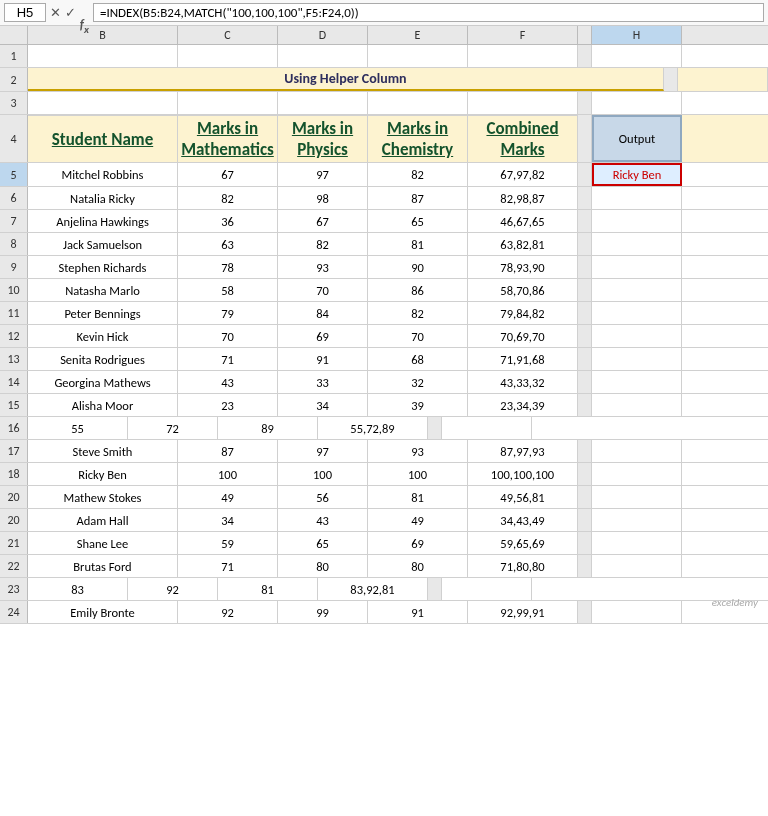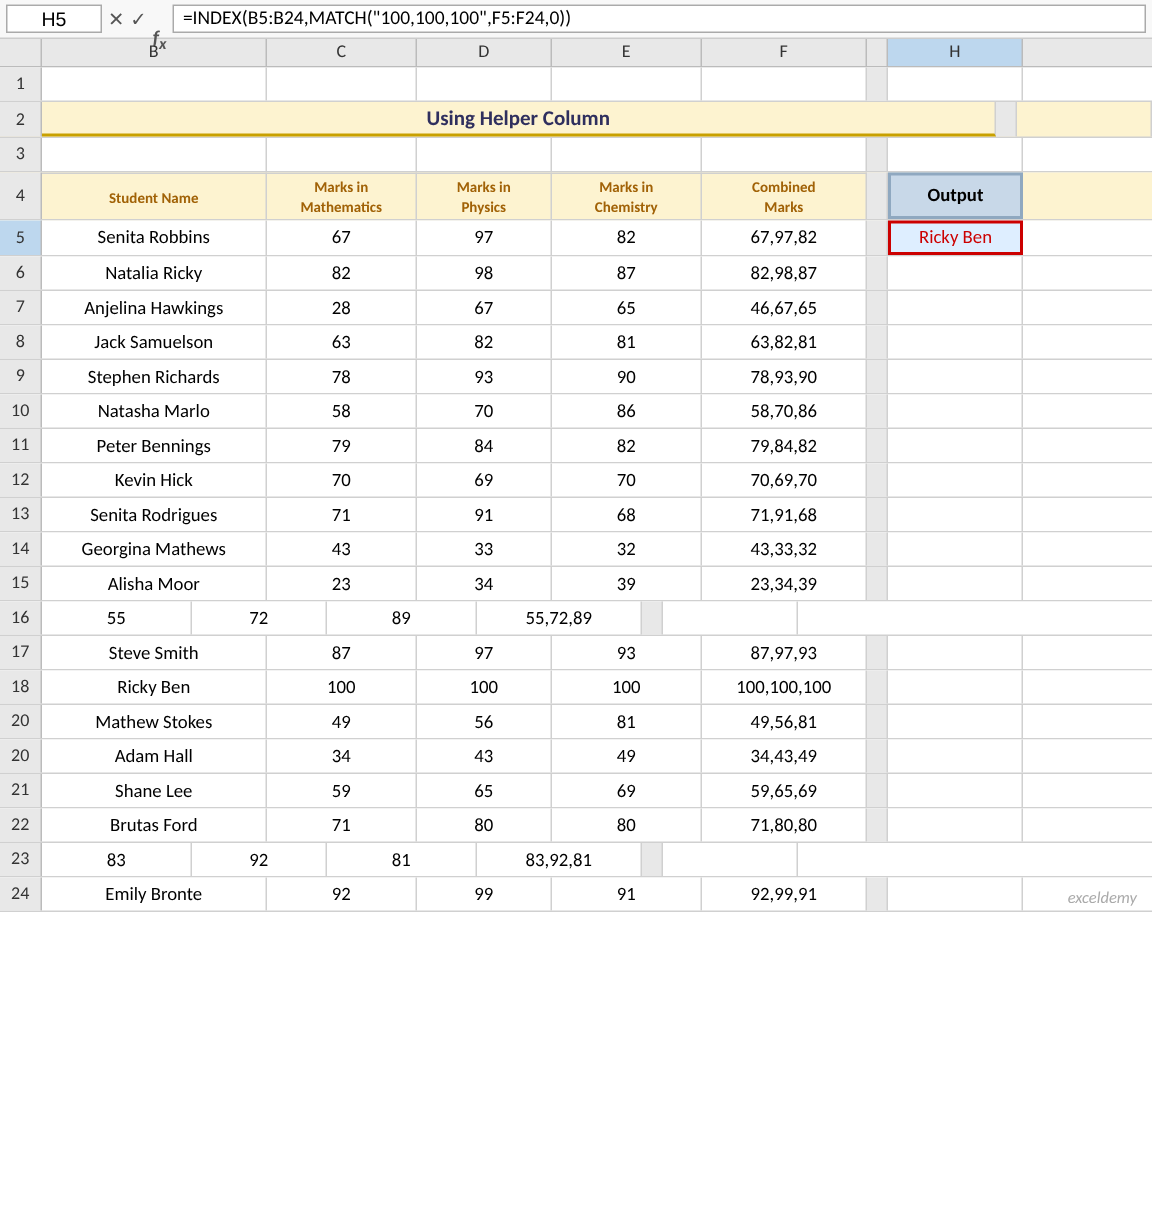--- a/index.html
+++ b/index.html
@@ -14,21 +14,21 @@
     
     .formula-bar {
       display: flex;
       align-items: center;
       border-bottom: 1px solid #ccc;
       background: #f8f8f8;
       padding: 3px 4px;
       height: 26px;
     }
     .cell-ref {
-      width: 64px;
+      width: 42px;
       border: 1px solid #aaa;
       padding: 1px 4px;
       font-size: 13px;
       text-align: center;
       margin-right: 4px;
       background: #fff;
     }
     .formula-icons {
       display: flex;
       align-items: center;
@@ -119,56 +119,57 @@
     }
 
     
     .header-row {
       background: #fdf3d0;
     }
     .header-cell {
       font-weight: bold;
       text-align: center;
       justify-content: center;
-      font-size: 10px;
-      color: #a16207;
+      font-size: 17px;
+      color: #14532d;
       border-top: 1px solid #d0d0d0;
+      text-decoration: underline;
     }
 
     
     .data-row {
       background: #fff;
     }
     .data-row:nth-child(even) {
       background: #fff;
     }
 
     
     .output-header {
       background: #c8d8e8;
-      font-weight: bold;
+      font-weight: normal;
       color: #000;
       border: 2px solid #8fa8c0;
     }
 
     
     .output-value {
       color: #cc0000;
       font-weight: normal;
       border: 2px solid #cc0000;
       background: #fff;
     }
 
     
     .watermark {
       position: relative;
     }
     .watermark-text {
       position: absolute;
-      bottom: 2px;
+      bottom: 14px;
       right: 10px;
       font-size: 11px;
       color: #aaa;
       font-style: italic;
     }
 
     
     .merged {
       flex: 1;
     }
@@ -246,21 +247,21 @@
     <div class="cell col-c header-cell" style="font-weight:bold; background:#fdf3d0; text-align:center;">Marks in<br>Mathematics</div>
     <div class="cell col-d header-cell" style="font-weight:bold; background:#fdf3d0; text-align:center;">Marks in<br>Physics</div>
     <div class="cell col-e header-cell" style="font-weight:bold; background:#fdf3d0; text-align:center;">Marks in<br>Chemistry</div>
     <div class="cell col-f header-cell" style="font-weight:bold; background:#fdf3d0; text-align:center;">Combined<br>Marks</div>
     <div class="cell col-g" style="background:#e8e8e8;"></div>
     <div class="cell col-h output-header">Output</div>
   </div>
 
   <div class="grid-row data-row">
     <div class="row-num active-row">5</div>
-    <div class="cell col-b">Senita Robbins</div>
+    <div class="cell col-b">Mitchel Robbins</div>
     <div class="cell col-c">67</div>
     <div class="cell col-d">97</div>
     <div class="cell col-e">82</div>
     <div class="cell col-f">67,97,82</div>
     <div class="cell col-g" style="background:#e8e8e8;"></div>
     <div class="cell col-h output-value active-cell">Ricky Ben</div>
   </div>
 
   <div class="grid-row data-row">
     <div class="row-num">6</div>
@@ -269,21 +270,21 @@
     <div class="cell col-d">98</div>
     <div class="cell col-e">87</div>
     <div class="cell col-f">82,98,87</div>
     <div class="cell col-g" style="background:#e8e8e8;"></div>
     <div class="cell col-h"></div>
   </div>
 
   <div class="grid-row data-row">
     <div class="row-num">7</div>
     <div class="cell col-b">Anjelina Hawkings</div>
-    <div class="cell col-c">28</div>
+    <div class="cell col-c">36</div>
     <div class="cell col-d">67</div>
     <div class="cell col-e">65</div>
     <div class="cell col-f">46,67,65</div>
     <div class="cell col-g" style="background:#e8e8e8;"></div>
     <div class="cell col-h"></div>
   </div>
 
   <div class="grid-row data-row">
     <div class="row-num">8</div>
     <div class="cell col-b">Jack Samuelson</div>

